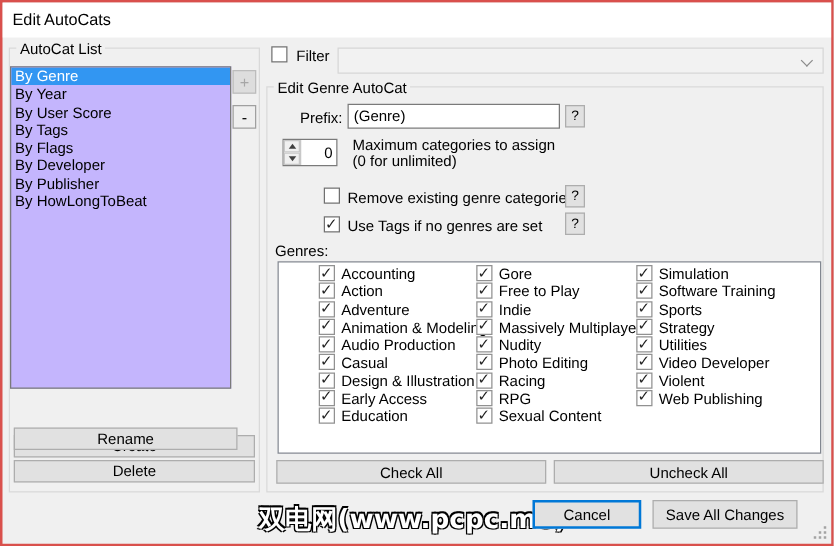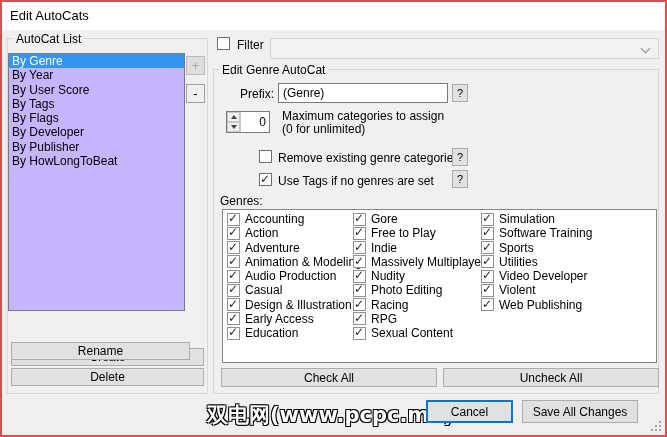--- a/index.html
+++ b/index.html
@@ -60,21 +60,21 @@
   .tri-up{width:0;height:0;border-left:3px solid transparent;border-right:3px solid transparent;
     border-bottom:4px solid #404040;}
   .tri-down{width:0;height:0;border-left:3px solid transparent;border-right:3px solid transparent;
     border-top:4px solid #404040;}
   .spin-val{flex:1;font-size:12px;text-align:right;padding:3px 3px 0 0;}
 
   
   .genres-box{position:absolute;left:220px;top:207px;width:435px;height:154px;background:#fff;
     border:1px solid #828790;box-sizing:border-box;}
   .genre-col{position:absolute;top:210px;}
-  .genre-item{display:flex;align-items:center;height:14.25px;}
+  .genre-item{display:flex;align-items:flex-start;height:14.25px;margin-left:28px;}
   .genre-item .cb{width:13px;height:13px;margin-right:5px;}
   .genre-text{font-size:12px;color:#000;white-space:nowrap;}
 
   
   .watermark{position:absolute;left:205px;top:399px;font-size:21px;font-weight:bold;
     color:#fff;letter-spacing:0px;font-family:"DejaVu Sans",sans-serif;
     text-shadow:-1px -1px 0 #000,1px -1px 0 #000,-1px 1px 0 #000,1px 1px 0 #000;
     white-space:nowrap;}
 
   
@@ -234,20 +234,24 @@
       <label class="genre-item">
         <span class="cb gray checked"></span>
         <span class="genre-text">Software Training</span>
       </label>
       <label class="genre-item">
         <span class="cb gray checked"></span>
         <span class="genre-text">Sports</span>
       </label>
       <label class="genre-item">
         <span class="cb gray checked"></span>
+        <span class="genre-text">Strategy</span>
+      </label>
+      <label class="genre-item">
+        <span class="cb gray checked"></span>
         <span class="genre-text">Utilities</span>
       </label>
       <label class="genre-item">
         <span class="cb gray checked"></span>
         <span class="genre-text">Video Developer</span>
       </label>
       <label class="genre-item">
         <span class="cb gray checked"></span>
         <span class="genre-text">Violent</span>
       </label>

